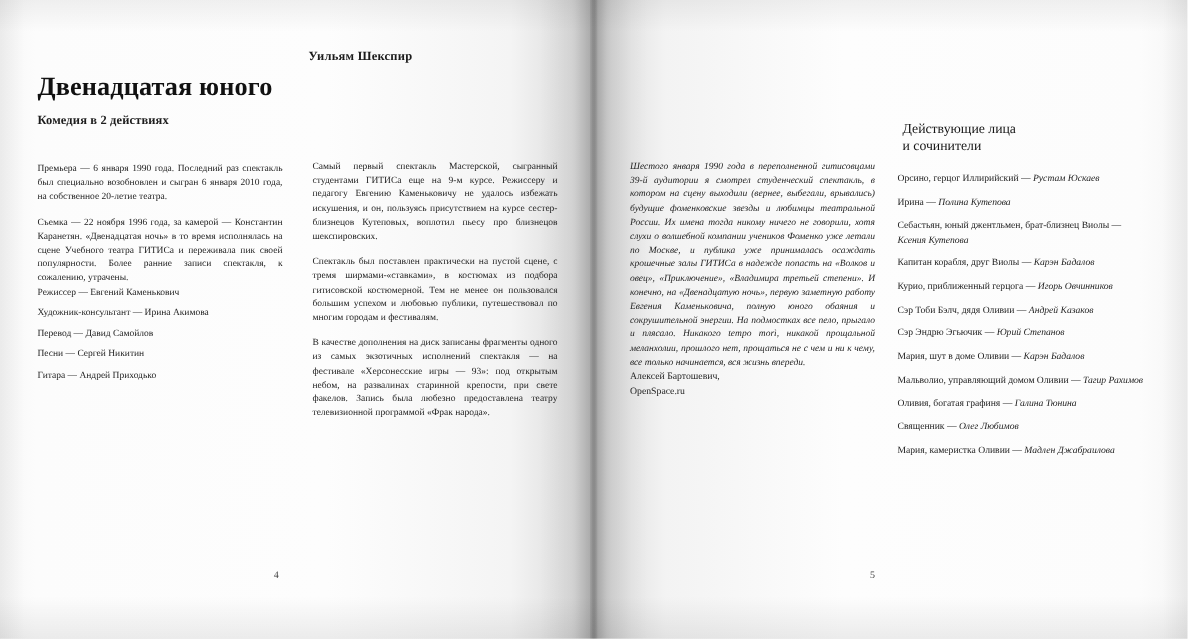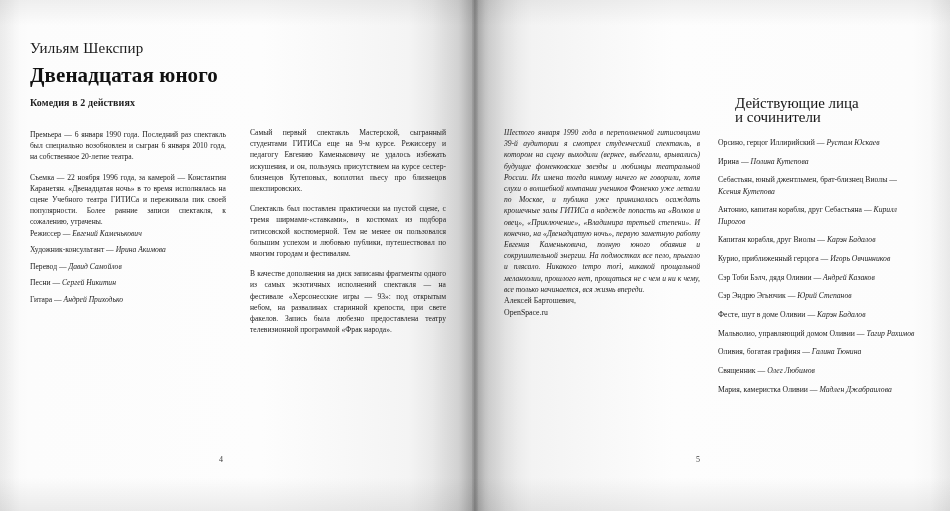--- a/index.html
+++ b/index.html
@@ -123,25 +123,26 @@
   }
 
   
   .masthead {
     position: absolute;
     left: 30px;
     top: 40px;
     width: 300px;
   }
   .author-name {
-    font-size: 15px;
+    font-size: 10px;
     letter-spacing: .2px;
     color: #1b1b1b;
     margin: 0 0 7px 0;
-    font-weight: 400;
+    font-weight: 700;
+    text-align: right;
   }
   .play-title {
     font-size: 21px;
     font-weight: 700;
     letter-spacing: .1px;
     color: #111;
     margin: 0 0 10px 0;
     line-height: 1.1;
   }
   .play-subtitle {
@@ -169,35 +170,35 @@
     margin: 0 0 9px 0;
     text-align: justify;
   }
   .para:last-child { margin-bottom: 0; }
 
   .credit-line {
     margin: 0 0 5.5px 0;
     font-size: 7.6px;
     line-height: 11px;
   }
-  .credit-line .nm { font-style: italic; }
+  .credit-line .nm { }
 
   .sig {
     margin: 0;
     font-style: normal;
     font-size: 7.8px;
     line-height: 12px;
   }
 
   
   .cast-heading {
-    font-size: 15px;
+    font-size: 11px;
     font-weight: 400;
     line-height: 14px;
-    margin: 0 0 13px 17px;
+    margin: 0 0 13px 4px;
     color: #151515;
   }
   .cast-entry {
     margin: 0 0 7.5px 0;
     font-size: 7.7px;
     line-height: 11.2px;
   }
   .cast-entry .role { font-style: normal; }
   .cast-entry .actor { font-style: italic; text-align: right; }
 
@@ -261,26 +262,25 @@
         <span>OpenSpace.ru</span>
       </p>
     </div>
 
     <div class="col col-4">
       <h2 class="cast-heading">Действующие лица<br>и сочинители</h2>
       <div>
           <p class="cast-entry"><span class="role">Орсино, герцог Иллирийский — </span><span class="actor">Рустам Юскаев</span></p>
           <p class="cast-entry"><span class="role">Ирина — </span><span class="actor">Полина Кутепова</span></p>
           <p class="cast-entry"><span class="role">Себастьян, юный джентльмен, брат-близнец Виолы — </span><span class="actor">Ксения Кутепова</span></p>
-          <p class="cast-entry"><span class="role">Антонио, капитан корабля, друг Себастьяна — </span><span class="actor">Кирилл Пирогов</span></p>
           <p class="cast-entry"><span class="role">Капитан корабля, друг Виолы — </span><span class="actor">Карэн Бадалов</span></p>
           <p class="cast-entry"><span class="role">Курио, приближенный герцога — </span><span class="actor">Игорь Овчинников</span></p>
           <p class="cast-entry"><span class="role">Сэр Тоби Бэлч, дядя Оливии — </span><span class="actor">Андрей Казаков</span></p>
           <p class="cast-entry"><span class="role">Сэр Эндрю Эгьючик — </span><span class="actor">Юрий Степанов</span></p>
-          <p class="cast-entry"><span class="role">Фесте, шут в доме Оливии — </span><span class="actor">Карэн Бадалов</span></p>
+          <p class="cast-entry"><span class="role">Мария, шут в доме Оливии — </span><span class="actor">Карэн Бадалов</span></p>
           <p class="cast-entry"><span class="role">Мальволио, управляющий домом Оливии — </span><span class="actor">Тагир Рахимов</span></p>
           <p class="cast-entry"><span class="role">Оливия, богатая графиня — </span><span class="actor">Галина Тюнина</span></p>
           <p class="cast-entry"><span class="role">Священник — </span><span class="actor">Олег Любимов</span></p>
           <p class="cast-entry"><span class="role">Мария, камеристка Оливии — </span><span class="actor">Мадлен Джабраилова</span></p>
         </div>
     </div>
 
     <div class="folio folio-right">5</div>
 
     <div class="edge-top"></div>

